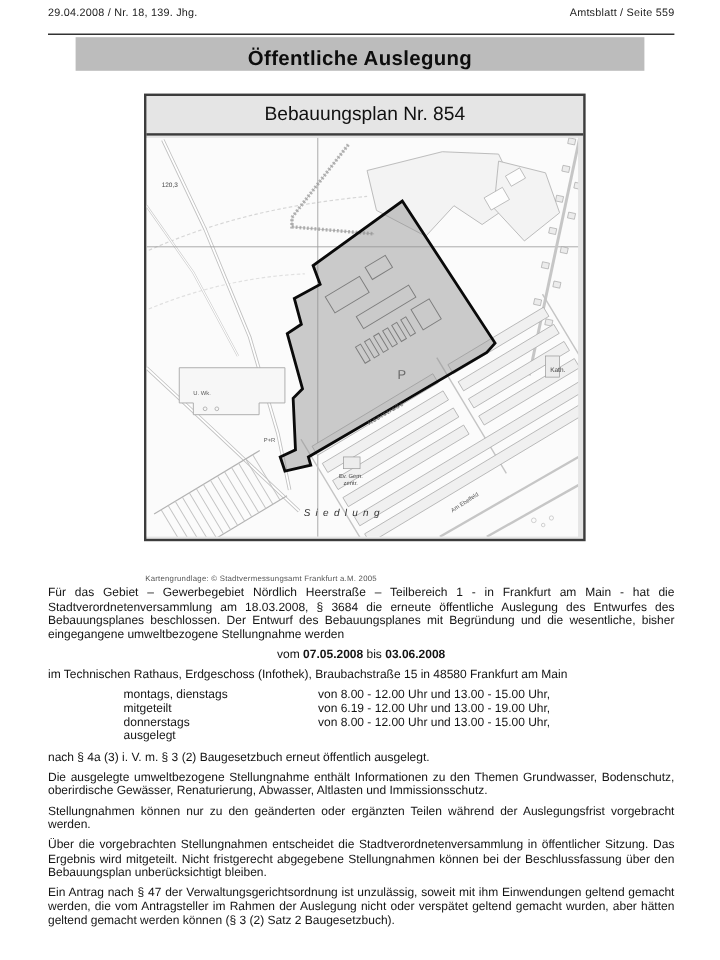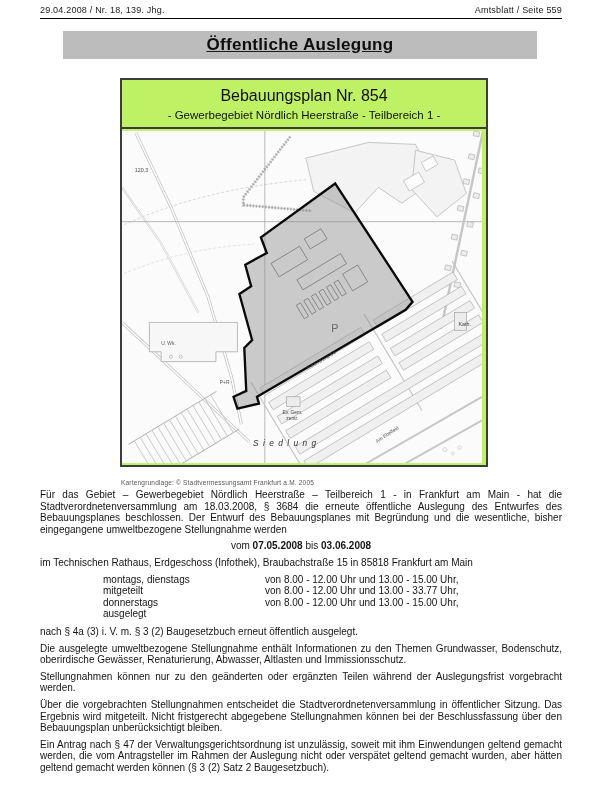--- a/index.html
+++ b/index.html
@@ -6,32 +6,32 @@
   .page{
     position:relative;width:600px;height:800px;background:#ffffff;
     font-family:"Liberation Sans", sans-serif;color:#1a1a1a;overflow:hidden;
     margin:0 auto;
   }
   
   .header{
     position:absolute;top:5px;left:40px;right:38px;
     display:flex;justify-content:space-between;
     font-size:9px;letter-spacing:.2px;color:#222;
-    border-bottom:1.2px solid #000;padding-bottom:3px;
+    border-bottom:1.2px solid #000;padding-bottom:13px;
   }
   
   .banner{
     position:absolute;top:31px;left:63px;width:474px;height:28px;
-    background:#bcbcbc;display:flex;align-items:center;justify-content:center;text-decoration:underline;
+    background:#bcbcbc;display:flex;align-items:flex-end;justify-content:center;
   }
   .banner span{font-size:17px;font-weight:bold;color:#0d0d0d;letter-spacing:.3px;}
   
   .plan-box{
     position:absolute;top:78px;left:120px;width:364px;
-    border:2px solid #3c3c3c;background:#bef264;
+    border:2px solid #3c3c3c;background:#e5e5e5;
   }
   .plan-titles{border-bottom:2px solid #3c3c3c;text-align:center;padding:7px 2px 6px 2px;}
   .plan-title{font-size:16px;color:#111;}
   .plan-subtitle{font-size:11.5px;color:#111;margin-top:4px;}
   .map-wrap{display:block;line-height:0;}
   .map-caption{
     position:absolute;top:479px;left:121px;font-size:6.5px;color:#555;letter-spacing:.2px;
   }
   
   .body-text{
@@ -59,21 +59,20 @@
     <span>Amtsblatt / Seite 559</span>
   </div>
 
   <div class="banner">
     <span>Öffentliche Auslegung</span>
   </div>
 
   <div class="plan-box">
     <div class="plan-titles">
       <div class="plan-title">Bebauungsplan Nr. 854</div>
-      <div class="plan-subtitle">- Gewerbegebiet Nördlich Heerstraße - Teilbereich 1 -</div>
     </div>
     <div class="map-wrap">
       <svg width="360" height="336" viewBox="0 0 368 340">
         <defs>
           <clipPath id="mapclip">
               <rect x="0" y="0" width="368" height="340"></rect>
             </clipPath>
         </defs>
         <g clip-path="url(#mapclip)">
           <rect x="0" y="0" width="368" height="340" fill="#fbfbfb"></rect>
@@ -219,30 +218,30 @@
         </g>
       </svg>
     </div>
   </div>
 
   <div class="map-caption">Kartengrundlage: © Stadtvermessungsamt Frankfurt a.M. 2005</div>
 
   <div class="body-text">
     <p>Für das Gebiet – Gewerbegebiet Nördlich Heerstraße – Teilbereich 1 - in Frankfurt am Main - hat die Stadtverordnetenversammlung am 18.03.2008, § 3684 die erneute öffentliche Auslegung des Entwurfes des Bebauungsplanes beschlossen. Der Entwurf des Bebauungsplanes mit Begründung und die wesentliche, bisher eingegangene umweltbezogene Stellungnahme werden</p>
     <p class="period"><span>vom</span> <b>07.05.2008</b> <span>bis</span> <b>03.06.2008</b></p>
-    <p class="location">im Technischen Rathaus, Erdgeschoss (Infothek), Braubachstraße 15 in 85818 Frankfurt am Main</p>
+    <p class="location">im Technischen Rathaus, Erdgeschoss (Infothek), Braubachstraße 15 in 48580 Frankfurt am Main</p>
 
     <div class="schedule">
       <div class="schedule-row">
         <span class="schedule-days">montags, dienstags</span>
         <span class="schedule-hours">von 8.00 - 12.00 Uhr und 13.00 - 15.00 Uhr,</span>
       </div>
       <div class="schedule-row">
         <span class="schedule-days">mitgeteilt</span>
-        <span class="schedule-hours">von 8.00 - 12.00 Uhr und 13.00 - 33.77 Uhr,</span>
+        <span class="schedule-hours">von 6.19 - 12.00 Uhr und 13.00 - 19.00 Uhr,</span>
       </div>
       <div class="schedule-row">
         <span class="schedule-days">donnerstags</span>
         <span class="schedule-hours">von 8.00 - 12.00 Uhr und 13.00 - 15.00 Uhr,</span>
       </div>
       <div class="schedule-row">
         <span class="schedule-days">ausgelegt</span>
       </div>
     </div>
 

